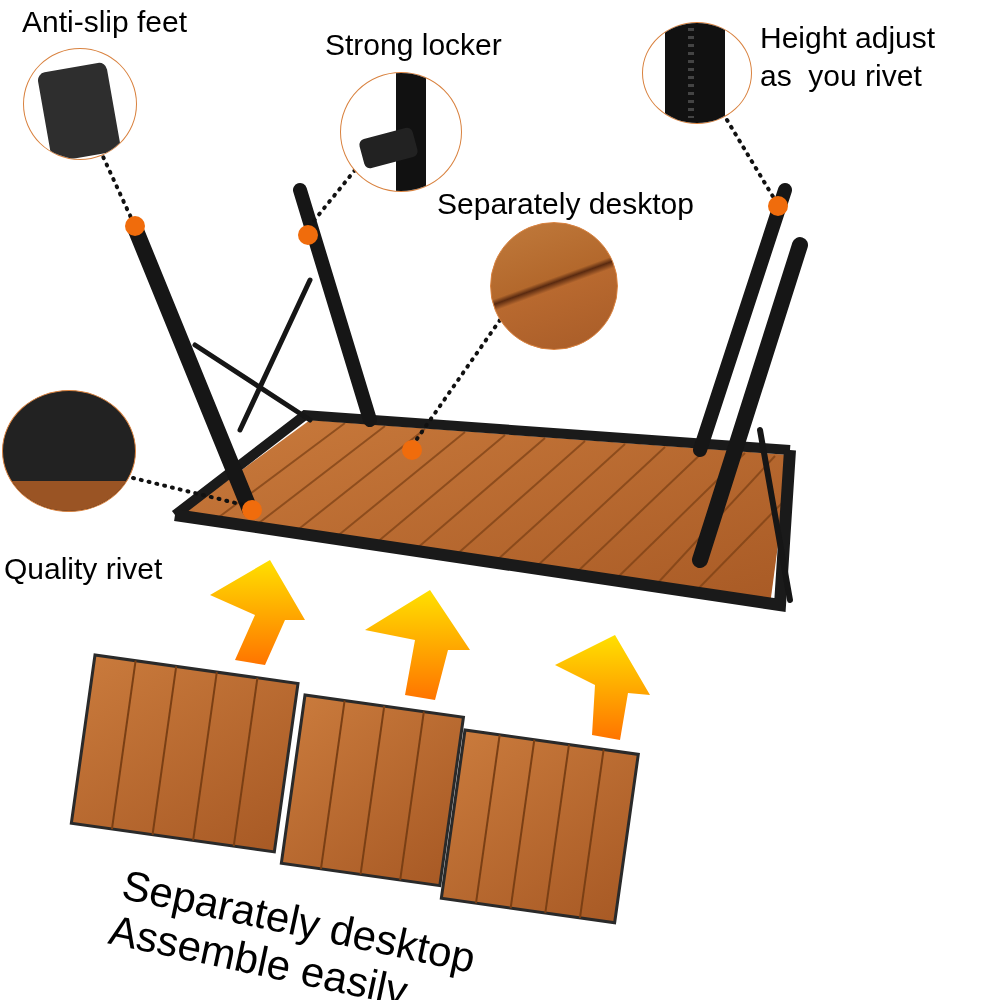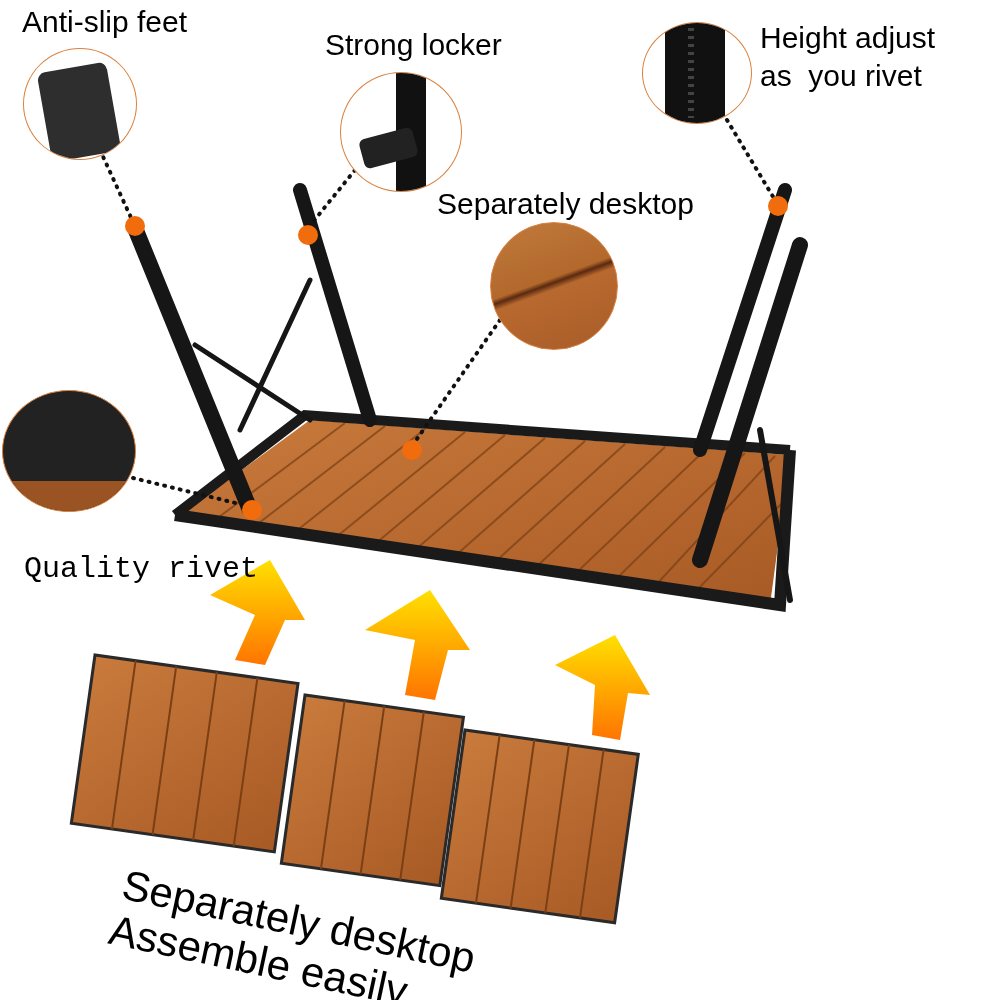--- a/index.html
+++ b/index.html
@@ -121,16 +121,16 @@
 <div class="dot" style="left:298px;top:225px;"></div>
 <div class="dot" style="left:768px;top:196px;"></div>
 <div class="dot" style="left:402px;top:440px;"></div>
 <div class="dot" style="left:242px;top:500px;"></div>
 
 <div class="label" style="left:6px;top:4px;margin-left:16px;">Anti-slip feet</div>
 <div class="label" style="left:325px;top:27px;">Strong locker</div>
 <div class="label" style="left:760px;top:20px;">Height adjust</div>
 <div class="label" style="left:760px;top:58px;white-space:pre;">as  you rivet</div>
 <div class="label" style="left:437px;top:186px;">Separately desktop</div>
-<div class="label" style="left:24px;top:551px;font-family:Liberation Mono, monospace;">Quality rivet</div>
+<div class="label" style="left:4px;top:551px;">Quality rivet</div>
 
 <div class="label" style="left:128px;top:860px;font-size:42px;transform:rotate(12deg);transform-origin:left top;">Separately desktop</div>
 <div class="label" style="left:115px;top:905px;font-size:42px;transform:rotate(12deg);transform-origin:left top;">Assemble easily</div>
 
 </body></html>

